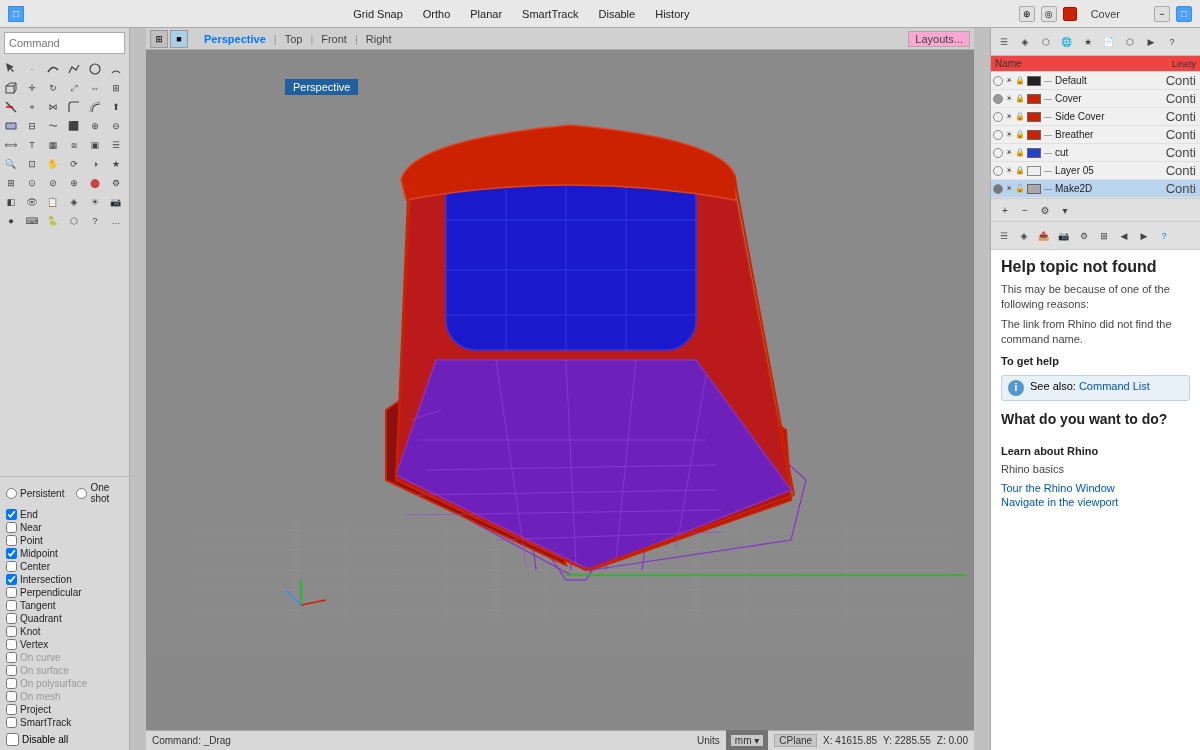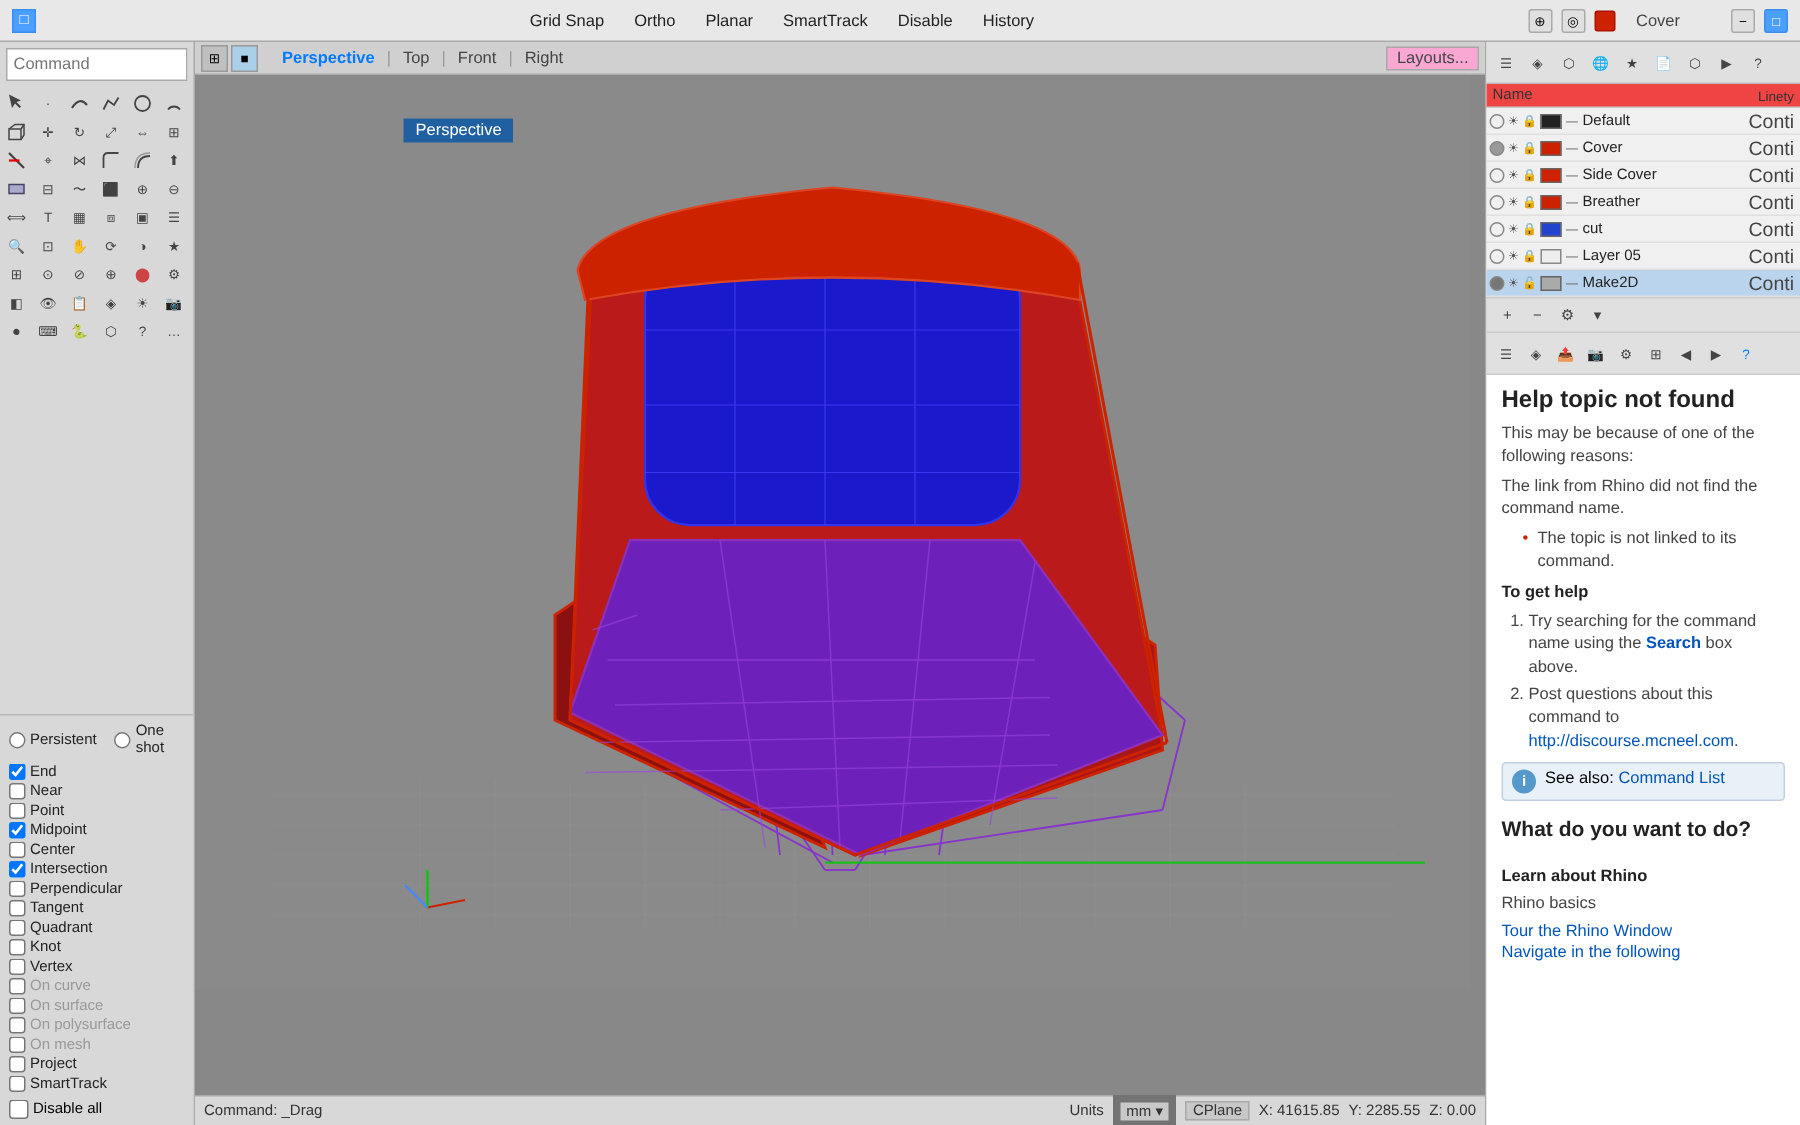--- a/index.html
+++ b/index.html
@@ -16,21 +16,21 @@
       gap: 12px;
     }
     #titlebar .window-icon { width: 16px; height: 16px; background: #4a9fff; border: 1px solid #3a8fee; display: flex; align-items: center; justify-content: center; font-size: 10px; color: white; }
     #titlebar .menu-items { display: flex; gap: 20px; flex: 1; justify-content: center; }
     #titlebar .menu-item { font-size: 11px; color: #222; cursor: pointer; }
     #titlebar .title-controls { display: flex; align-items: center; gap: 6px; }
     #titlebar .title-btn { width: 16px; height: 16px; border-radius: 2px; display: flex; align-items: center; justify-content: center; font-size: 9px; cursor: pointer; }
     #titlebar .title-name { font-size: 11px; color: #444; margin: 0 8px; }
 
     
-    #main { display: flex; height: calc(750px - 28px); }
+    #main { display: flex; height: calc(750px - 28px); gap: 16px; }
 
     
     #left-toolbar {
       width: 130px;
       background: #d8d8d8;
       border-right: 1px solid #aaa;
       display: flex;
       flex-direction: column;
     }
     #command-input {
@@ -746,31 +746,26 @@
       <div class="rt-icon">◀</div>
       <div class="rt-icon">▶</div>
       <div class="rt-icon" style="color:#007aff;">?</div>
     </div>
 
     <div id="help-content">
       <h2>Help topic not found</h2>
       <p>This may be because of one of the following reasons:</p>
       <p>The link from Rhino did not find the command name.</p>
       <ul>
-        <li>The topic is not linked to its command.</li>
       </ul>
       <p class="section-title">To get help</p>
-      <ol>
-        <li>Try searching for the command name using the <a href="#"><strong>Search</strong></a> box above.</li>
-        <li>Post questions about this command to <a href="#">http://discourse.mcneel.com</a>.</li>
-      </ol>
       <div class="help-info-box">
         <div class="info-icon">i</div>
         <span>See also: <a href="#">Command List</a></span>
       </div>
       <h3>What do you want to do?</h3>
       <p class="section-title">Learn about Rhino</p>
       <p>Rhino basics</p>
       <a href="#" class="help-sublink">Tour the Rhino Window</a>
-      <a href="#" class="help-sublink">Navigate in the following</a>
+      <a href="#" class="help-sublink">Navigate in the viewport</a>
     </div>
   </div>
 </div>
 
 </body></html>

